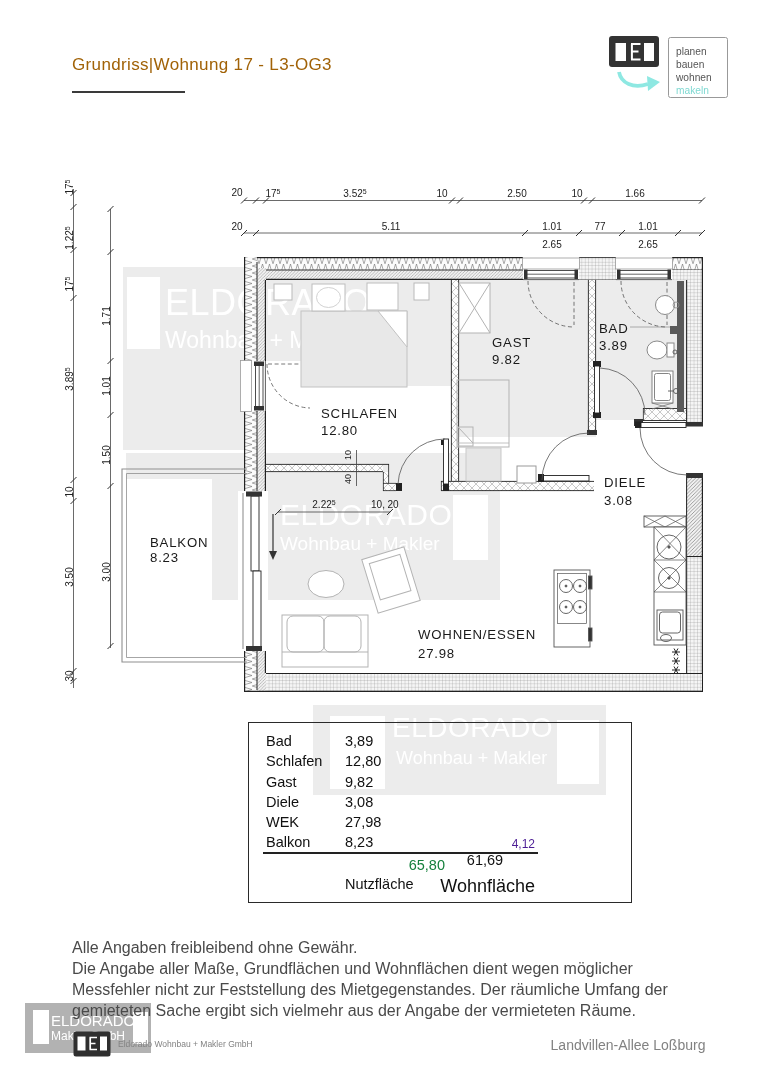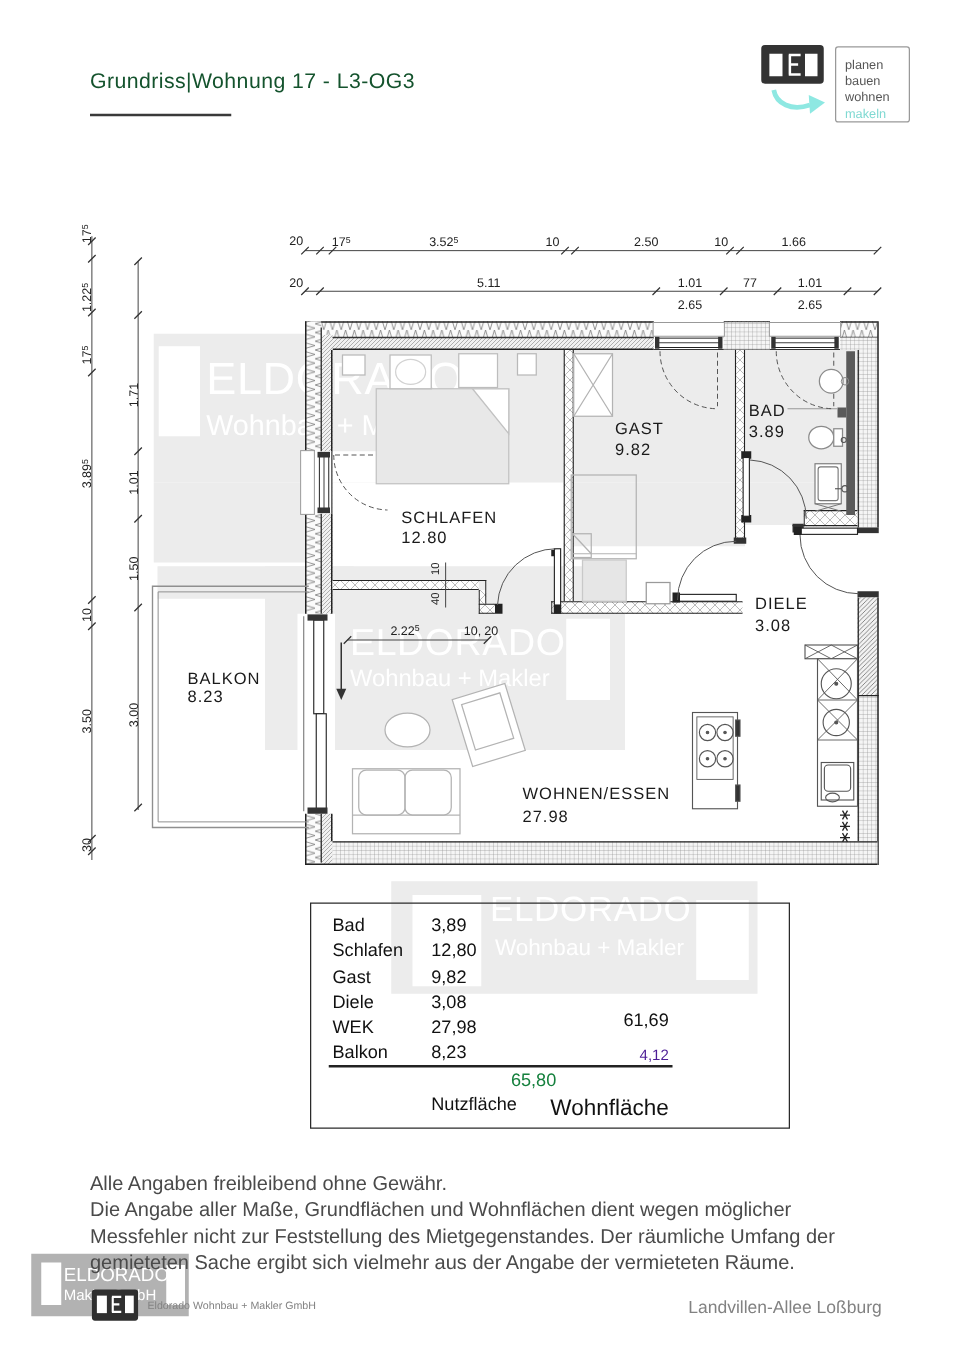--- a/index.html
+++ b/index.html
@@ -29,21 +29,21 @@
 <div class="abs" style="left:280px;top:533px;color:#ffffff;font-size:19px;letter-spacing:0px;">Wohnbau + Makler</div>
 
 <div class="abs" style="left:313px;top:705px;width:293px;height:90px;background:#ececec;"></div>
 
 <div class="abs" style="left:330px;top:716px;width:55px;height:73px;background:#ffffff;"></div>
 <div class="abs" style="left:557px;top:720px;width:42px;height:64px;background:#ffffff;"></div>
 
 <div class="abs" style="left:392px;top:712px;color:#ffffff;font-size:28px;letter-spacing:0.5px;">ELDORADO</div>
 <div class="abs" style="left:396px;top:748px;color:#ffffff;font-size:18px;">Wohnbau + Makler</div>
 
-<div class="abs" style="left:72px;top:55px;color:#14532d;font-size:17px;letter-spacing:0.35px;">Grundriss|Wohnung 17 - L3-OG3</div>
+<div class="abs" style="left:72px;top:55px;color:#a16207;font-size:17px;letter-spacing:0.35px;">Grundriss|Wohnung 17 - L3-OG3</div>
 
 <div class="abs" style="left:72px;top:91px;width:113px;height:2px;background:#3a3a3a;"></div>
 
 <svg class="abs" style="left:604px;top:30px;" width="132" height="75" viewBox="0 0 132 75">
 
   <rect x="5" y="6" width="50" height="31" rx="3" fill="#333333"></rect>
   <rect x="11.5" y="13" width="10.5" height="18" fill="#ffffff"></rect>
   <path d="M27,14 H36.5 M27,21.5 H34.5 M27,29.5 H36.5 M27.9,14 V29.5" stroke="#ffffff" stroke-width="2" fill="none"></path>
   <rect x="40" y="13" width="10" height="18" fill="#ffffff"></rect>
 
@@ -430,21 +430,21 @@
 </g>
 </svg>
 
 <div class="abs" style="left:248px;top:722px;width:382px;height:179px;border:1.3px solid #2a2a2a;"></div>
 <div class="abs" style="left:266px;top:731px;font-size:14.5px;color:#111;line-height:20.3px;">Bad<br>Schlafen<br>Gast<br>Diele<br>WEK<br>Balkon</div>
 <div class="abs" style="left:345px;top:731px;width:100px;font-size:14.5px;color:#111;line-height:20.3px;text-align:left;">3,89<br>12,80<br>9,82<br>3,08<br>27,98<br>8,23</div>
 <div class="abs" style="left:435px;top:837px;width:100px;font-size:12px;color:#4c1d95;text-align:right;">4,12</div>
 
 <div class="abs" style="left:263px;top:852px;width:275px;height:1.5px;background:#222;"></div>
 <div class="abs" style="left:345px;top:857px;width:100px;font-size:14.5px;color:#15803d;text-align:right;">65,80</div>
-<div class="abs" style="left:435px;top:809px;width:100px;font-size:14.5px;color:#111;text-align:right;">61,69</div>
+<div class="abs" style="left:435px;top:852px;width:100px;font-size:14.5px;color:#111;text-align:center;">61,69</div>
 <div class="abs" style="left:345px;top:876px;width:100px;font-size:14.5px;color:#111;text-align:left;">Nutzfläche</div>
 <div class="abs" style="left:435px;top:876px;width:100px;font-size:18px;color:#111;text-align:right;">Wohnfläche</div>
 
 <div class="abs" style="left:25px;top:1003px;width:126px;height:50px;background:#b2b2b2;"></div>
 <div class="abs" style="left:33px;top:1010px;width:16px;height:34px;background:#ffffff;"></div>
 <div class="abs" style="left:133px;top:1012px;width:15px;height:32px;background:#ffffff;"></div>
 <div class="abs" style="left:51px;top:1012px;color:#fff;font-size:15px;">ELDORADO</div>
 <div class="abs" style="left:51px;top:1029px;color:#fff;font-size:12px;">Makler GmbH</div>
 
 <div class="abs" style="left:72px;top:938px;width:640px;font-size:16px;color:#4a4a4a;line-height:20.9px;">Alle Angaben freibleibend ohne Gewähr.<br>Die Angabe aller Maße, Grundflächen und Wohnflächen dient wegen möglicher Messfehler nicht zur Feststellung des Mietgegenstandes. Der räumliche Umfang der gemieteten Sache ergibt sich vielmehr aus der Angabe der vermieteten Räume.</div>

